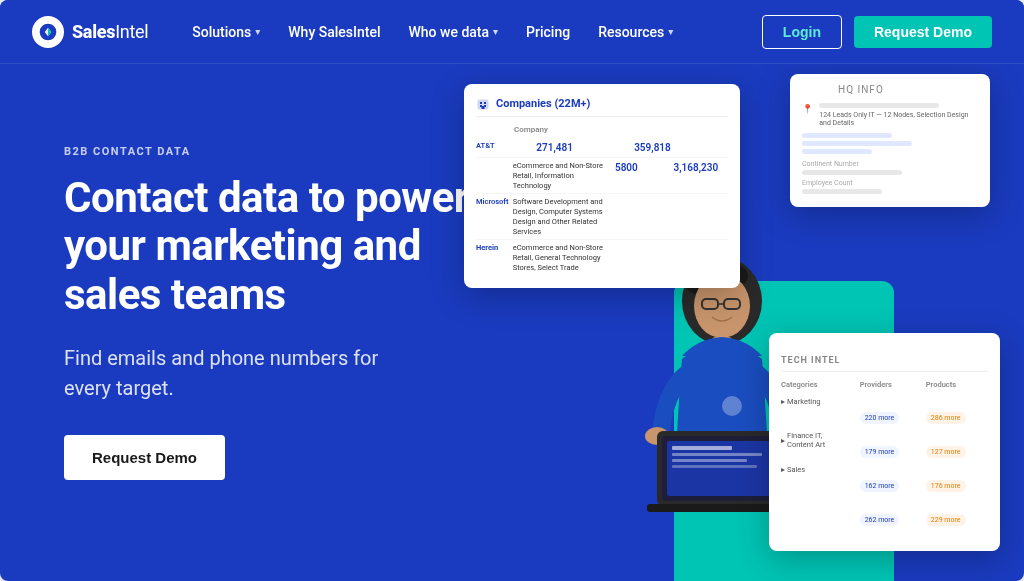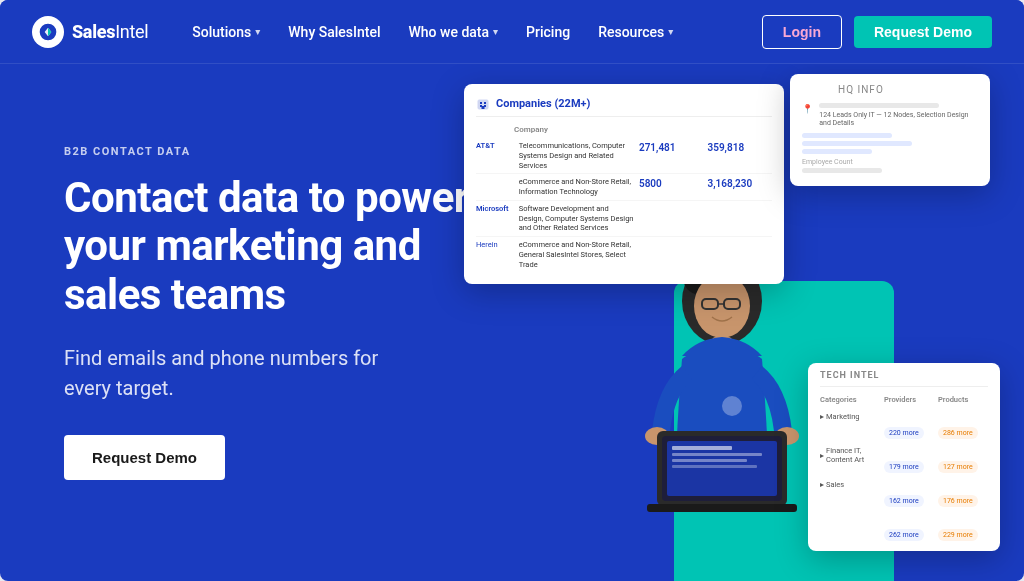--- a/index.html
+++ b/index.html
@@ -96,21 +96,21 @@
       opacity: 0.8;
     }
 
     .nav-actions {
       display: flex;
       align-items: center;
       gap: 12px;
     }
 
     .btn-login {
-      color: #f9a8d4;
+      color: #5eead4;
       border: 1.5px solid white;
       background: transparent;
       padding: 8px 20px;
       border-radius: 4px;
       font-size: 14px;
       font-weight: 600;
       cursor: pointer;
     }
 
     .btn-demo {
@@ -217,21 +217,21 @@
     }
 
     
     .mockup-table {
       position: absolute;
       top: 20px;
       left: -20px;
       background: white;
       border-radius: 8px;
       padding: 12px;
-      width: 320px;
+      width: 276px;
       box-shadow: 0 8px 32px rgba(0,0,0,0.25);
       z-index: 5;
       font-size: 9px;
     }
 
     .mockup-table-header {
       display: flex;
       align-items: center;
       gap: 6px;
       margin-bottom: 8px;
@@ -315,22 +315,22 @@
       margin-bottom: 3px;
     }
 
     
     .mockup-tech {
       position: absolute;
       bottom: 30px;
       right: -40px;
       background: white;
       border-radius: 8px;
-      padding: 7px 12px;
-      width: 192px;
+      padding: 22px 12px;
+      width: 231px;
       box-shadow: 0 8px 32px rgba(0,0,0,0.25);
       z-index: 6;
       font-size: 9px;
     }
 
     .mockup-tech-title {
       font-size: 9px;
       font-weight: 700;
       color: #888;
       letter-spacing: 1px;
@@ -481,57 +481,60 @@
           </svg>
           <span class="mockup-table-title">Companies (22M+)</span>
         </div>
         <div class="mockup-col-header">
           <div class="mockup-col-h" style="flex:2;padding-left:38px;">Company</div>
           <div class="mockup-col-h"></div>
           <div class="mockup-col-h"></div>
         </div>
         <div class="mockup-row">
           <div class="mockup-cell" style="flex:0.6;font-weight:600;color:#1a3bbf;">AT&amp;T</div>
-          <div class="mockup-cell" style="flex:1.8;">Telecommunications, Computer Systems Design and Related Services</div>
           <div class="mockup-cell mockup-cell-num">271,481</div>
           <div class="mockup-cell mockup-cell-num">359,818</div>
         </div>
         <div class="mockup-row">
           <div class="mockup-cell" style="flex:0.6;font-weight:600;color:#1a3bbf;"></div>
           <div class="mockup-cell" style="flex:1.8;">eCommerce and Non-Store Retail, Information Technology</div>
           <div class="mockup-cell mockup-cell-num">5800</div>
           <div class="mockup-cell mockup-cell-num">3,168,230</div>
         </div>
         <div class="mockup-row">
           <div class="mockup-cell" style="flex:0.6;font-weight:600;color:#1a3bbf;">Microsoft</div>
           <div class="mockup-cell" style="flex:1.8;">Software Development and Design, Computer Systems Design and Other Related Services</div>
           <div class="mockup-cell mockup-cell-num"></div>
           <div class="mockup-cell mockup-cell-num"></div>
         </div>
         <div class="mockup-row" style="border:none;">
-          <div class="mockup-cell" style="flex:0.6;font-weight:400;color:#1a3bbf;">Herein</div>
-          <div class="mockup-cell" style="flex:1.8;">eCommerce and Non-Store Retail, General SalesIntel Stores, Select Trade</div>
+          <div class="mockup-cell" style="flex:0.6;font-weight:700;color:#1a3bbf;">Herein</div>
+          <div class="mockup-cell" style="flex:1.8;">eCommerce and Non-Store Retail, General Technology Stores, Select Trade</div>
           <div class="mockup-cell mockup-cell-num"></div>
           <div class="mockup-cell mockup-cell-num"></div>
         </div>
       </div>
 
       <div class="mockup-hq">
         <div class="mockup-hq-title">HQ INFO</div>
         <div class="mockup-hq-row">
           <span style="color:#1a3bbf;font-size:9px;margin-top:1px;">📍</span>
           <div>
             <div class="mockup-hq-bar" style="width:120px;"></div>
             <div style="font-size:7px;color:#666;">124 Leads Only IT — 12 Nodes, Selection Design and Details</div>
           </div>
         </div>
         <div style="margin-top:6px;">
           <div class="mockup-hq-bar" style="width:90px;background:#e0e8ff;"></div>
           <div class="mockup-hq-bar" style="width:110px;background:#e0e8ff;margin-top:3px;"></div>
           <div class="mockup-hq-bar" style="width:70px;background:#e0e8ff;margin-top:3px;"></div>
+        </div>
+        <div style="margin-top:6px;">
+          <div style="font-size:7px;color:#aaa;margin-bottom:2px;">Continent Number</div>
+          <div class="mockup-hq-bar" style="width:100px;"></div>
         </div>
         <div style="margin-top:4px;">
           <div style="font-size:7px;color:#aaa;margin-bottom:2px;">Employee Count</div>
           <div class="mockup-hq-bar" style="width:80px;"></div>
         </div>
       </div>
 
       <div class="mockup-tech">
         <div class="mockup-tech-title">TECH INTEL</div>
         <div class="mockup-tech-grid">

